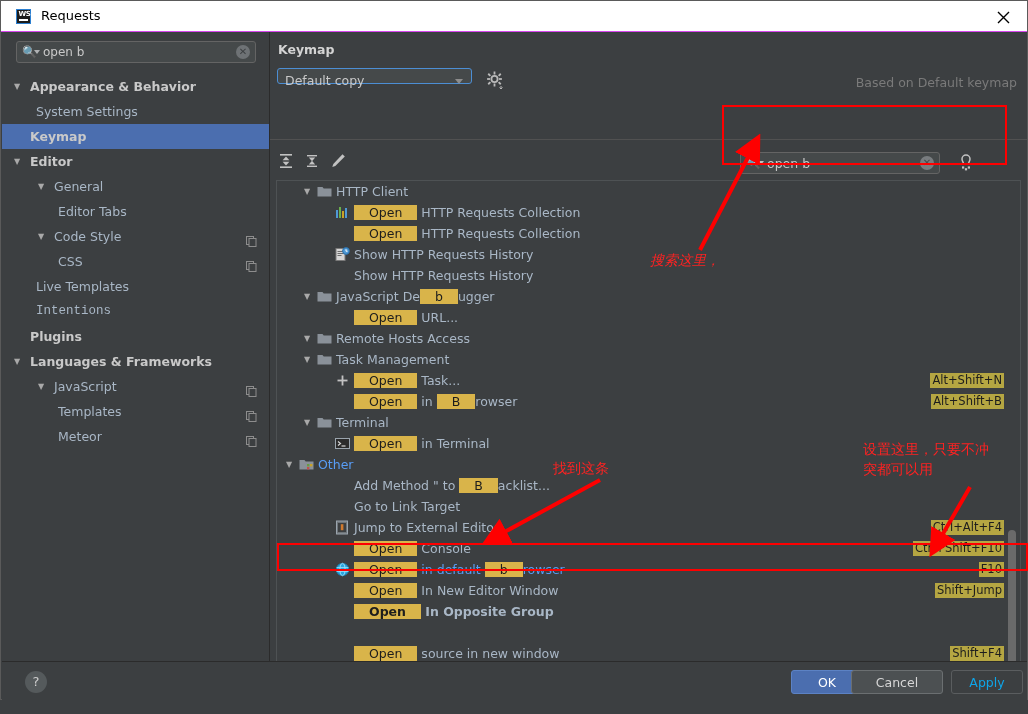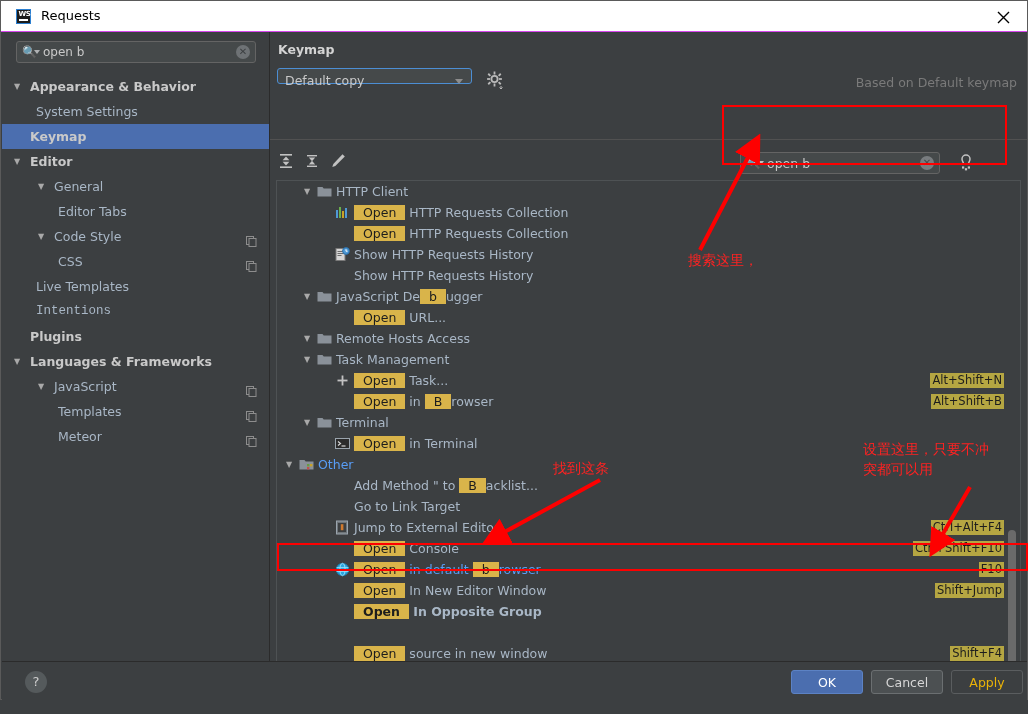--- a/index.html
+++ b/index.html
@@ -88,36 +88,36 @@
   #km-tree-wrap{position:absolute;left:6px;top:148px;width:745px;height:500px;
     background:#3c3f41;border:1px solid #4e5254;box-sizing:border-box;overflow:hidden;}
   #km-tree{position:absolute;left:0;top:0;width:727px;}
   .krow{position:relative;height:21px;line-height:21px;font-size:12.5px;color:#a9b7c6;
     white-space:nowrap;cursor:default;}
   .krow .arr{position:absolute;top:0;width:12px;text-align:center;color:#a9a9a9;font-size:8px;}
   .krow .ic{position:absolute;top:3px;width:15px;height:15px;}
   .krow .lbl{position:absolute;top:0;}
   .krow .sc{position:absolute;top:3px;right:0px;height:15px;line-height:15px;
     background:#b5a642;color:#1d1d1d;font-size:11.5px;padding:0 2px;}
-  .hl{background:#d9b44a;color:#1d1d1d;padding:0 9px;}
+  .hl{background:#d9b44a;color:#1d1d1d;padding:0 15px;}
   .blue{color:#589df6;}
 
   #km-scroll-track{position:absolute;right:1px;top:1px;width:12px;height:498px;background:#3c3f41;}
   #km-scroll-thumb{position:absolute;right:3px;top:348px;width:8px;height:158px;background:#6a6a6a;border-radius:4px;cursor:pointer;}
 
   
   #bottom-bar{position:absolute;left:1px;top:660px;width:1025px;height:39px;background:#3c3f41;
     border-top:1px solid #2b2b2b;box-sizing:border-box;}
   #help-btn{position:absolute;left:23px;top:9px;width:22px;height:22px;border-radius:50%;
     background:#555a5c;color:#cfcfcf;font-size:13px;line-height:22px;text-align:center;cursor:pointer;}
   .dlgbtn{position:absolute;top:8px;height:24px;line-height:24px;text-align:center;font-size:12.5px;
     border-radius:3px;box-sizing:border-box;cursor:pointer;}
   #ok-btn{right:164px;width:72px;background:#4b6eaf;border:1px solid #5c82c4;color:#ffffff;}
-  #cancel-btn{right:84px;width:72px;background:#4c5052;border:1px solid #6b6f71;color:#d6d6d6;}
-  #apply-btn{right:4px;width:72px;background:#3c3f41;border:1px solid #5a5d5f;color:#eab308;}
+  #cancel-btn{right:84px;width:92px;background:#4c5052;border:1px solid #6b6f71;color:#d6d6d6;}
+  #apply-btn{right:4px;width:72px;background:#3c3f41;border:1px solid #5a5d5f;color:#0ea5e9;}
 
   
   .anno-box{position:absolute;border:2px solid #fe0000;box-sizing:border-box;pointer-events:none;}
   .anno-text{position:absolute;color:#fe2222;font-size:14px;line-height:19px;
     font-family:"DejaVu Sans","Liberation Sans",sans-serif;white-space:pre;pointer-events:none;}
   #anno-svg{position:absolute;left:0;top:0;width:1028px;height:714px;pointer-events:none;}
 </style>
 </head>
 <body>
 
@@ -456,16 +456,16 @@
   <defs>
     <marker id="ah" markerWidth="7" markerHeight="7" refX="5.2" refY="3.5" orient="auto">
       <polygon points="0 0, 7 3.5, 0 7" fill="#fe0000"></polygon>
     </marker>
   </defs>
   <line x1="700" y1="250" x2="757" y2="140" stroke="#fe0000" stroke-width="4" marker-end="url(#ah)"></line>
   <line x1="600" y1="480" x2="488" y2="541" stroke="#fe0000" stroke-width="4" marker-end="url(#ah)"></line>
   <line x1="970" y1="487" x2="933" y2="551" stroke="#fe0000" stroke-width="4" marker-end="url(#ah)"></line>
 </svg>
 
-<div class="anno-text" style="left:688px;top:251px;">搜索这里，</div>
+<div class="anno-text" style="left:650px;top:251px;font-style:italic;">搜索这里，</div>
 <div class="anno-text" style="left:553px;top:459px;">找到这条</div>
 <div class="anno-text" style="left:863px;top:440px;">设置这里，只要不冲</div>
 <div class="anno-text" style="left:863px;top:460px;">突都可以用</div>
 
 </body></html>

